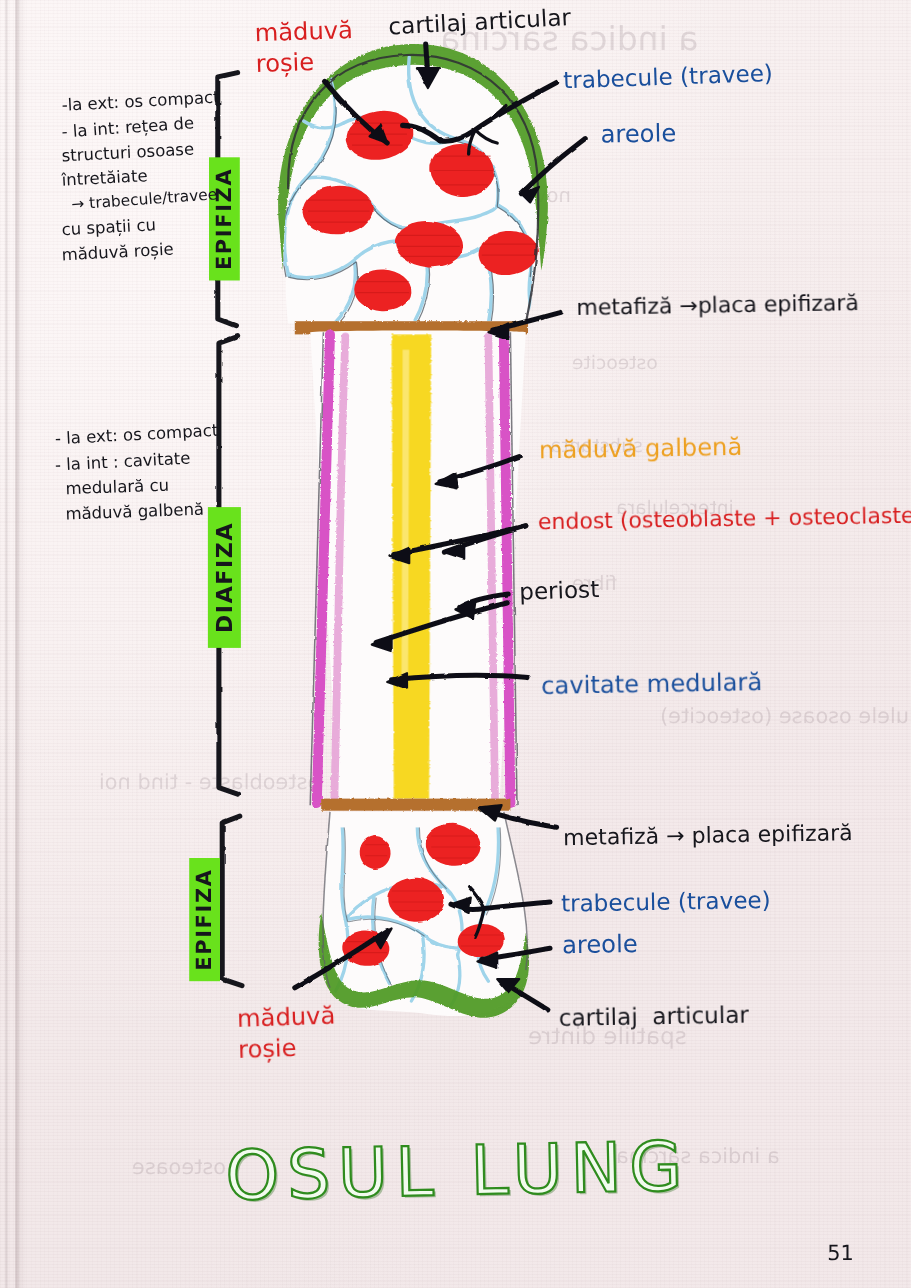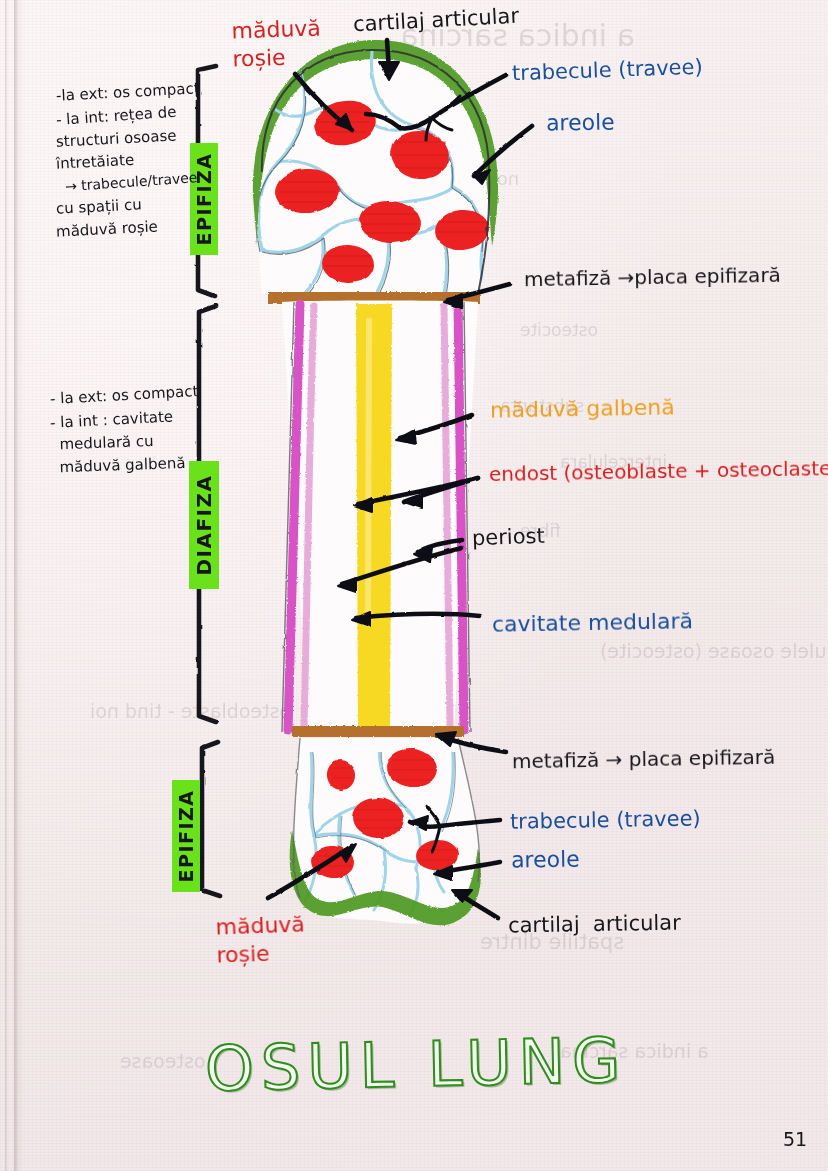--- a/index.html
+++ b/index.html
@@ -381,13 +381,13 @@
 
 <div class="hw ink-blue" style="left:511px;top:847px;font-size:22px;transform:rotate(-1deg);">areole</div>
 
 <div class="hw ink-red" style="left:216px;top:912px;font-size:22px;line-height:1.25;transform:rotate(-2deg);">măduvă
 roșie</div>
 
 <div class="hw ink-dark" style="left:508px;top:912px;font-size:21px;transform:rotate(-1deg);">cartilaj  articular</div>
 
 <div class="title" style="left:205px;top:1028px;transform:rotate(-1.2deg);">OSUL LUNG</div>
 
-<div class="pagenum" style="left:783px;top:1128px;text-align:center;">51</div>
+<div class="pagenum" style="left:752px;top:1128px;text-align:center;">51</div>
 
 </body></html>

